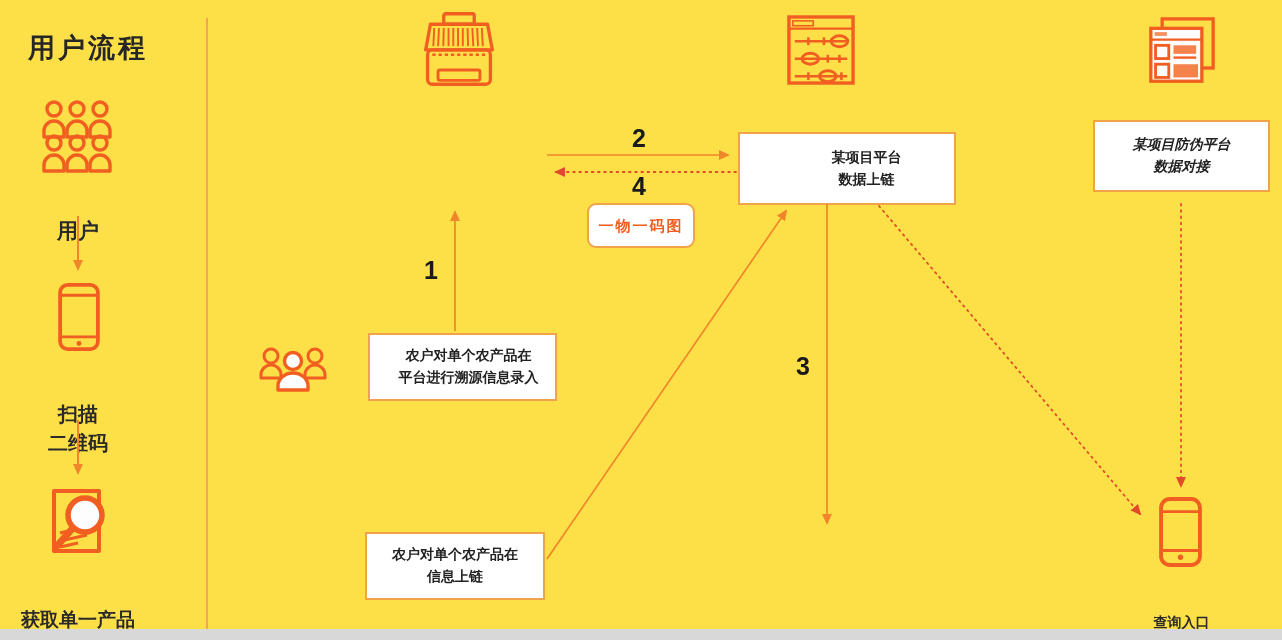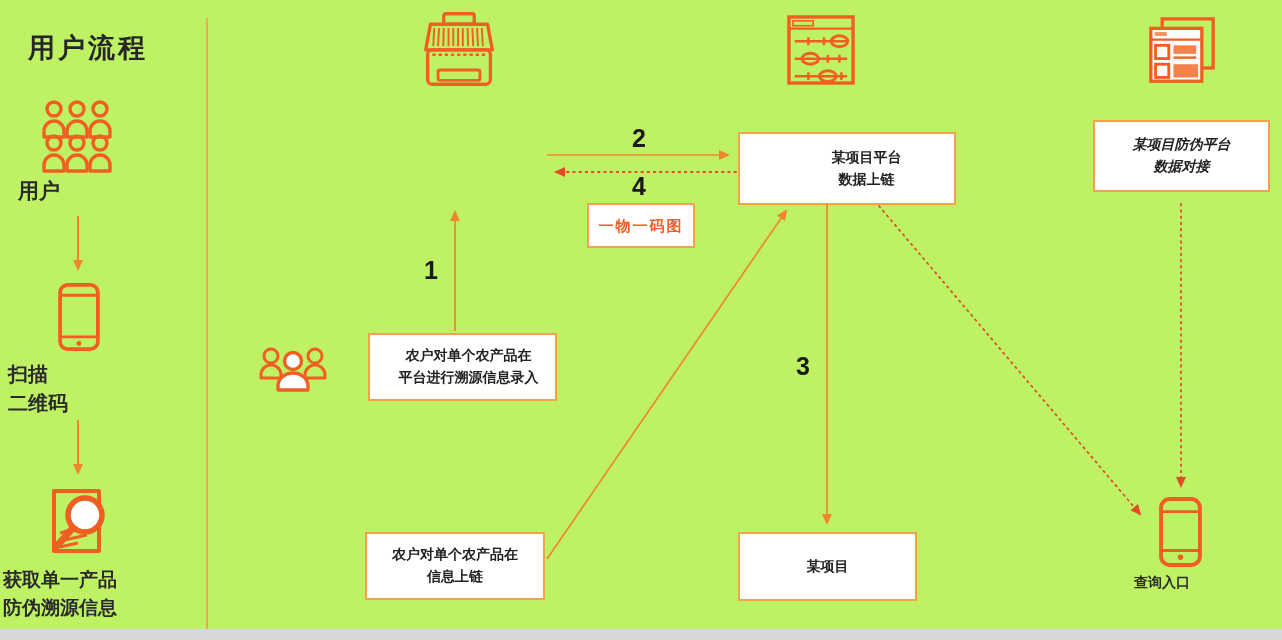--- a/index.html
+++ b/index.html
@@ -1,31 +1,31 @@
 <!DOCTYPE html>
 <html><head>
 <meta charset="utf-8">
 <style>
   html,body{margin:0;padding:0;background:#fff;}
   .stage{
     position:relative;width:1282px;height:640px;overflow:hidden;
-    background:#bef264;font-family:"Liberation Sans",sans-serif;color:#222;
+    background:#fde047;font-family:"Liberation Sans",sans-serif;color:#222;
   }
   
   .sb-title{position:absolute;left:28px;top:30px;font-size:27px;font-weight:700;letter-spacing:3px;color:#262626;}
-  .sb-label{position:absolute;text-align:left;font-weight:700;color:#2a2a2a;white-space:pre-line;}
+  .sb-label{position:absolute;text-align:center;font-weight:700;color:#2a2a2a;white-space:pre-line;margin-top:40px;}
   .divider{position:absolute;left:206px;top:18px;width:2px;height:612px;background:#f2a35c;}
   .bottom-bar{position:absolute;left:0;top:629px;width:1282px;height:11px;background:#d8d8d8;}
   
   .box{
     position:absolute;border:2px solid #f2a24a;background:#fff;
     display:flex;align-items:center;justify-content:center;text-align:center;
     font-weight:700;font-size:14px;line-height:1.55;color:#222;white-space:pre-line;
   }
-  .box.code{color:#f15e22;font-size:15px;letter-spacing:2px;border-color:#f2a24a;}
+  .box.code{color:#f15e22;font-size:15px;letter-spacing:2px;border-color:#f2a24a;border-radius:9px;}
   .num{position:absolute;font-weight:700;font-size:25px;color:#1a1a1a;}
   .overlay{position:absolute;left:0;top:0;pointer-events:none;}
   .icon{position:absolute;}
   svg{display:block;overflow:visible;}
 </style>
 </head>
 <body>
 
 <div class="stage">
 
@@ -148,21 +148,20 @@
     </svg>
   </div>
 
   <div class="box" style="left:738px;top:132px;width:175px;height:69px;padding-left:39px;">某项目平台
 数据上链</div>
   <div class="box" style="left:1093px;top:120px;width:173px;height:68px;font-style:italic;">某项目防伪平台
 数据对接</div>
   <div class="box code" style="left:587px;top:203px;width:104px;height:41px;">一物一码图</div>
   <div class="box" style="left:368px;top:333px;width:173px;height:64px;padding-left:12px;">农户对单个农产品在
 平台进行溯源信息录入</div>
-  <div class="box" style="left:738px;top:532px;width:175px;height:65px;">某项目</div>
   <div class="box" style="left:365px;top:532px;width:176px;height:64px;">农户对单个农产品在
 信息上链</div>
 
   <div class="icon" style="left:261px;top:346px;">
     <svg width="64" height="46" viewBox="0 0 64 46" fill="none" stroke="#f15e22" stroke-linejoin="round">
       <g stroke-width="3">
         <circle cx="10" cy="10" r="7"></circle>
           <path d="M0 32 v-3 a10 10 0 0 1 20 0 v3 Z"></path>
         <circle cx="54" cy="10" r="7"></circle>
           <path d="M44 32 v-3 a10 10 0 0 1 20 0 v3 Z"></path>

